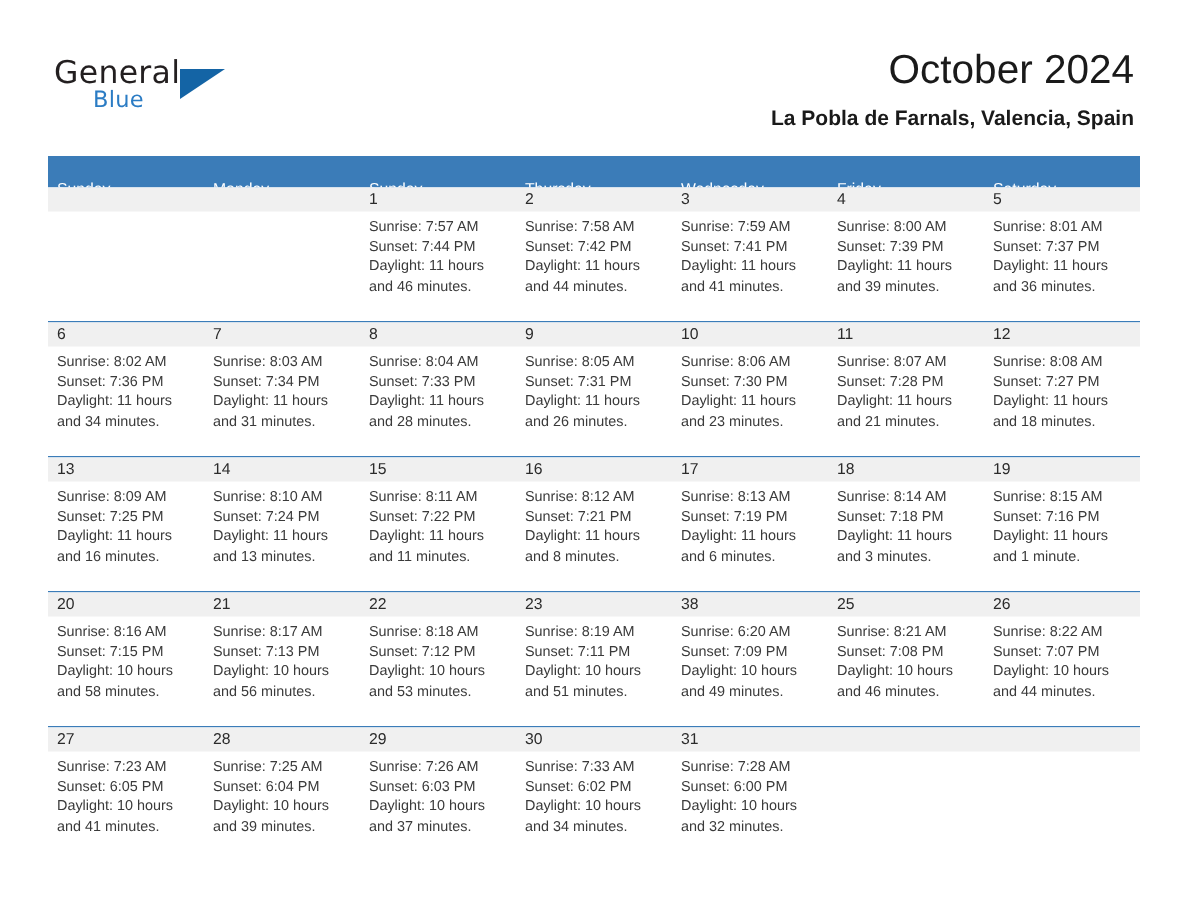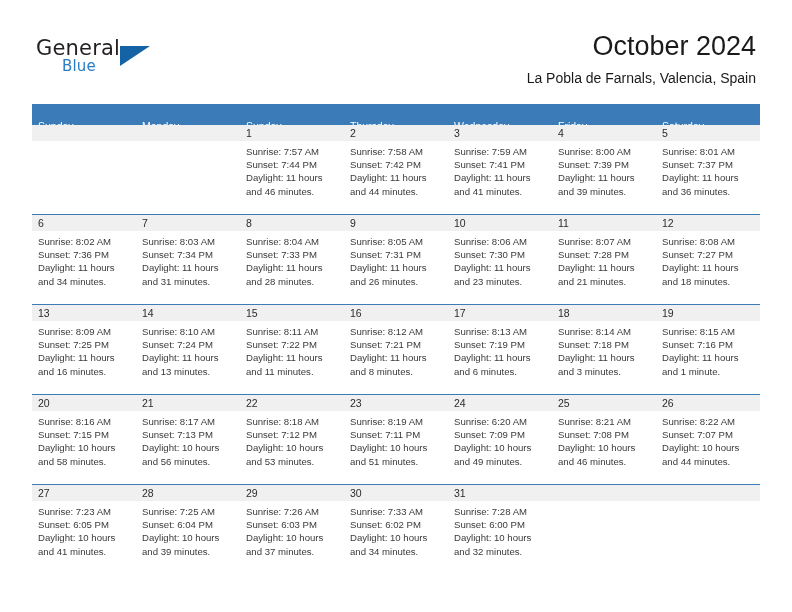--- a/index.html
+++ b/index.html
@@ -77,21 +77,21 @@
   .cal-title {
     font-size: 27px;
     font-weight: 400;
     color: #1a1a1a;
     line-height: 32px;
     white-space: nowrap;
   }
   .cal-subtitle {
     margin-top: 7px;
     font-size: 14px;
-    font-weight: 400;
+    font-weight: 700;
     color: #1a1a1a;
     line-height: 18px;
     white-space: nowrap;
   }
 
   
   .calendar {
     position: absolute;
     left: 32px;
     top: 104px;
@@ -411,21 +411,21 @@
       <div class="day-cell">
         <div class="day-number-band">23</div>
         <div class="day-info">
           <div>Sunrise: 8:19 AM</div>
           <div>Sunset: 7:11 PM</div>
           <div>Daylight: 10 hours</div>
           <div>and 51 minutes.</div>
         </div>
       </div>
       <div class="day-cell">
-        <div class="day-number-band">24</div>
+        <div class="day-number-band">38</div>
         <div class="day-info">
           <div>Sunrise: 6:20 AM</div>
           <div>Sunset: 7:09 PM</div>
           <div>Daylight: 10 hours</div>
           <div>and 49 minutes.</div>
         </div>
       </div>
       <div class="day-cell">
         <div class="day-number-band">25</div>
         <div class="day-info">

